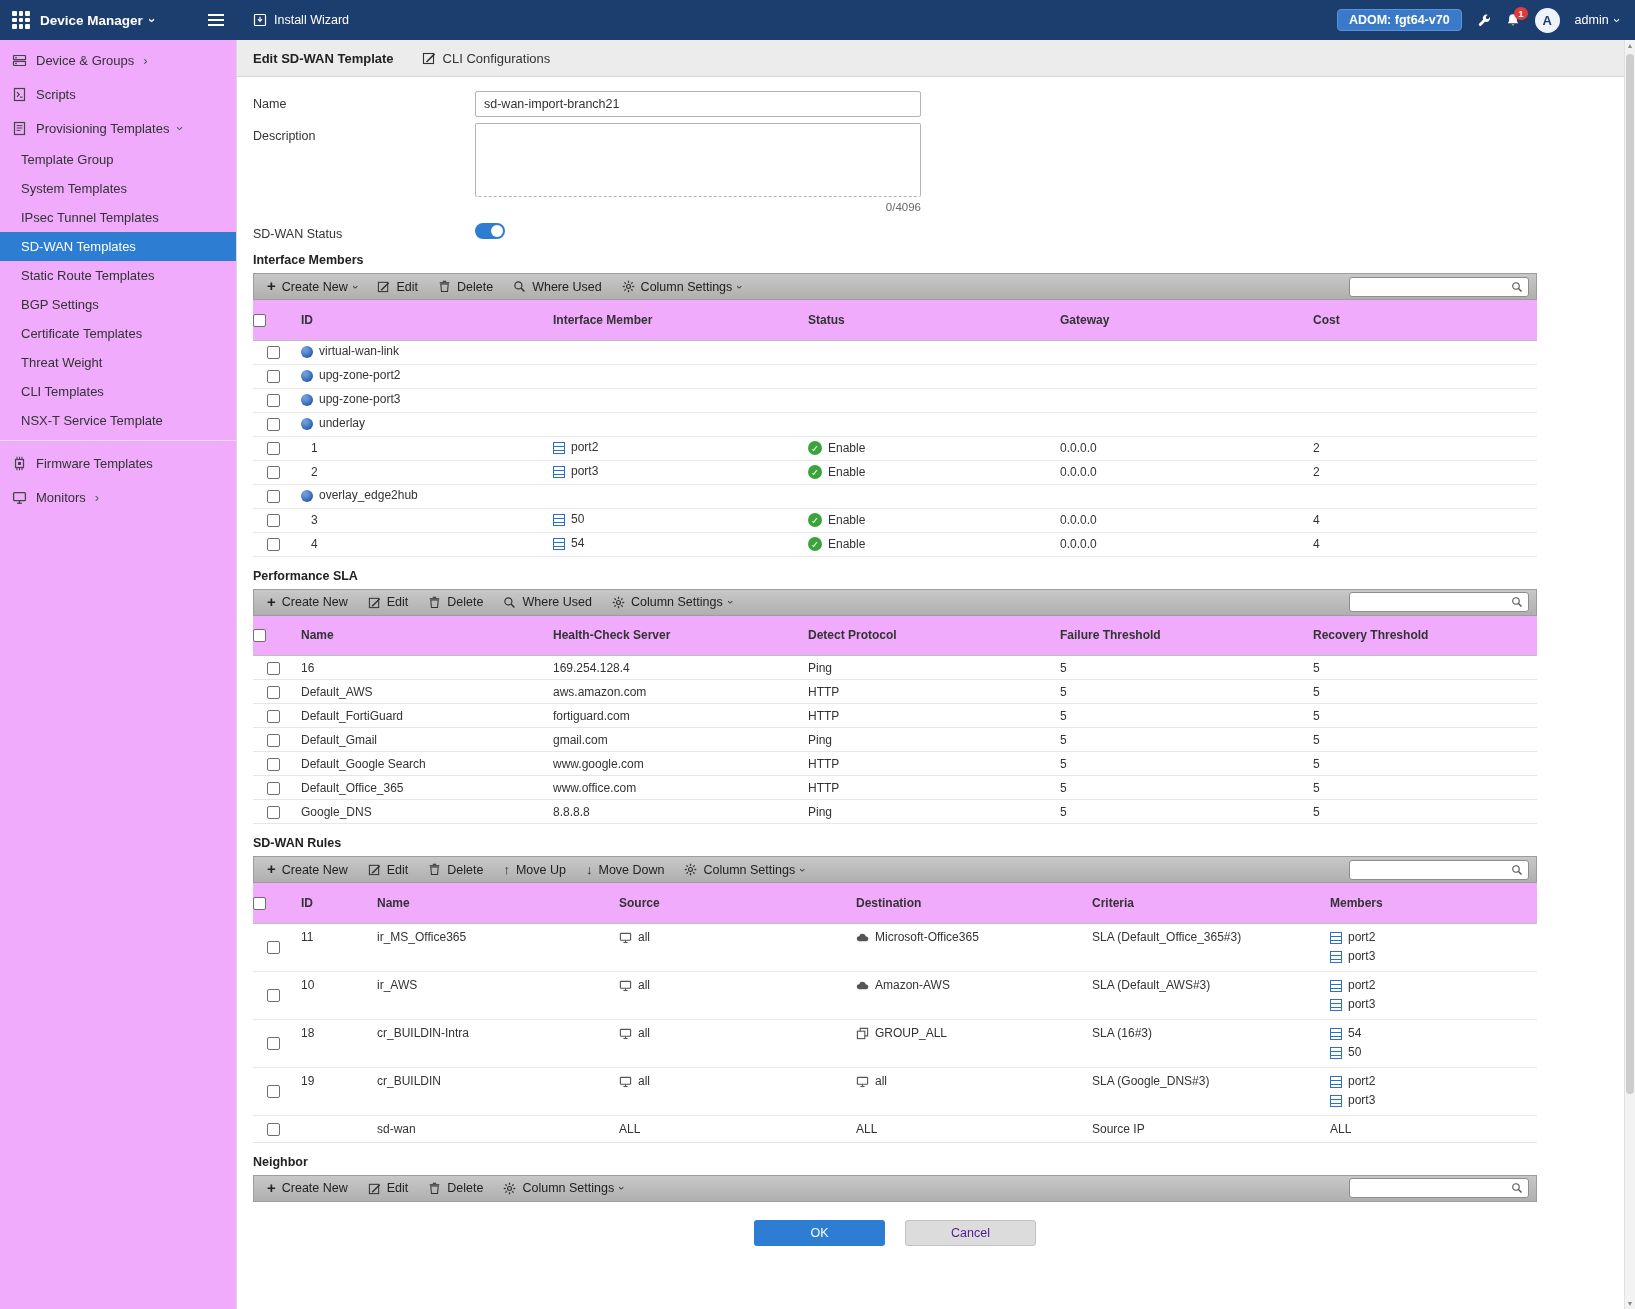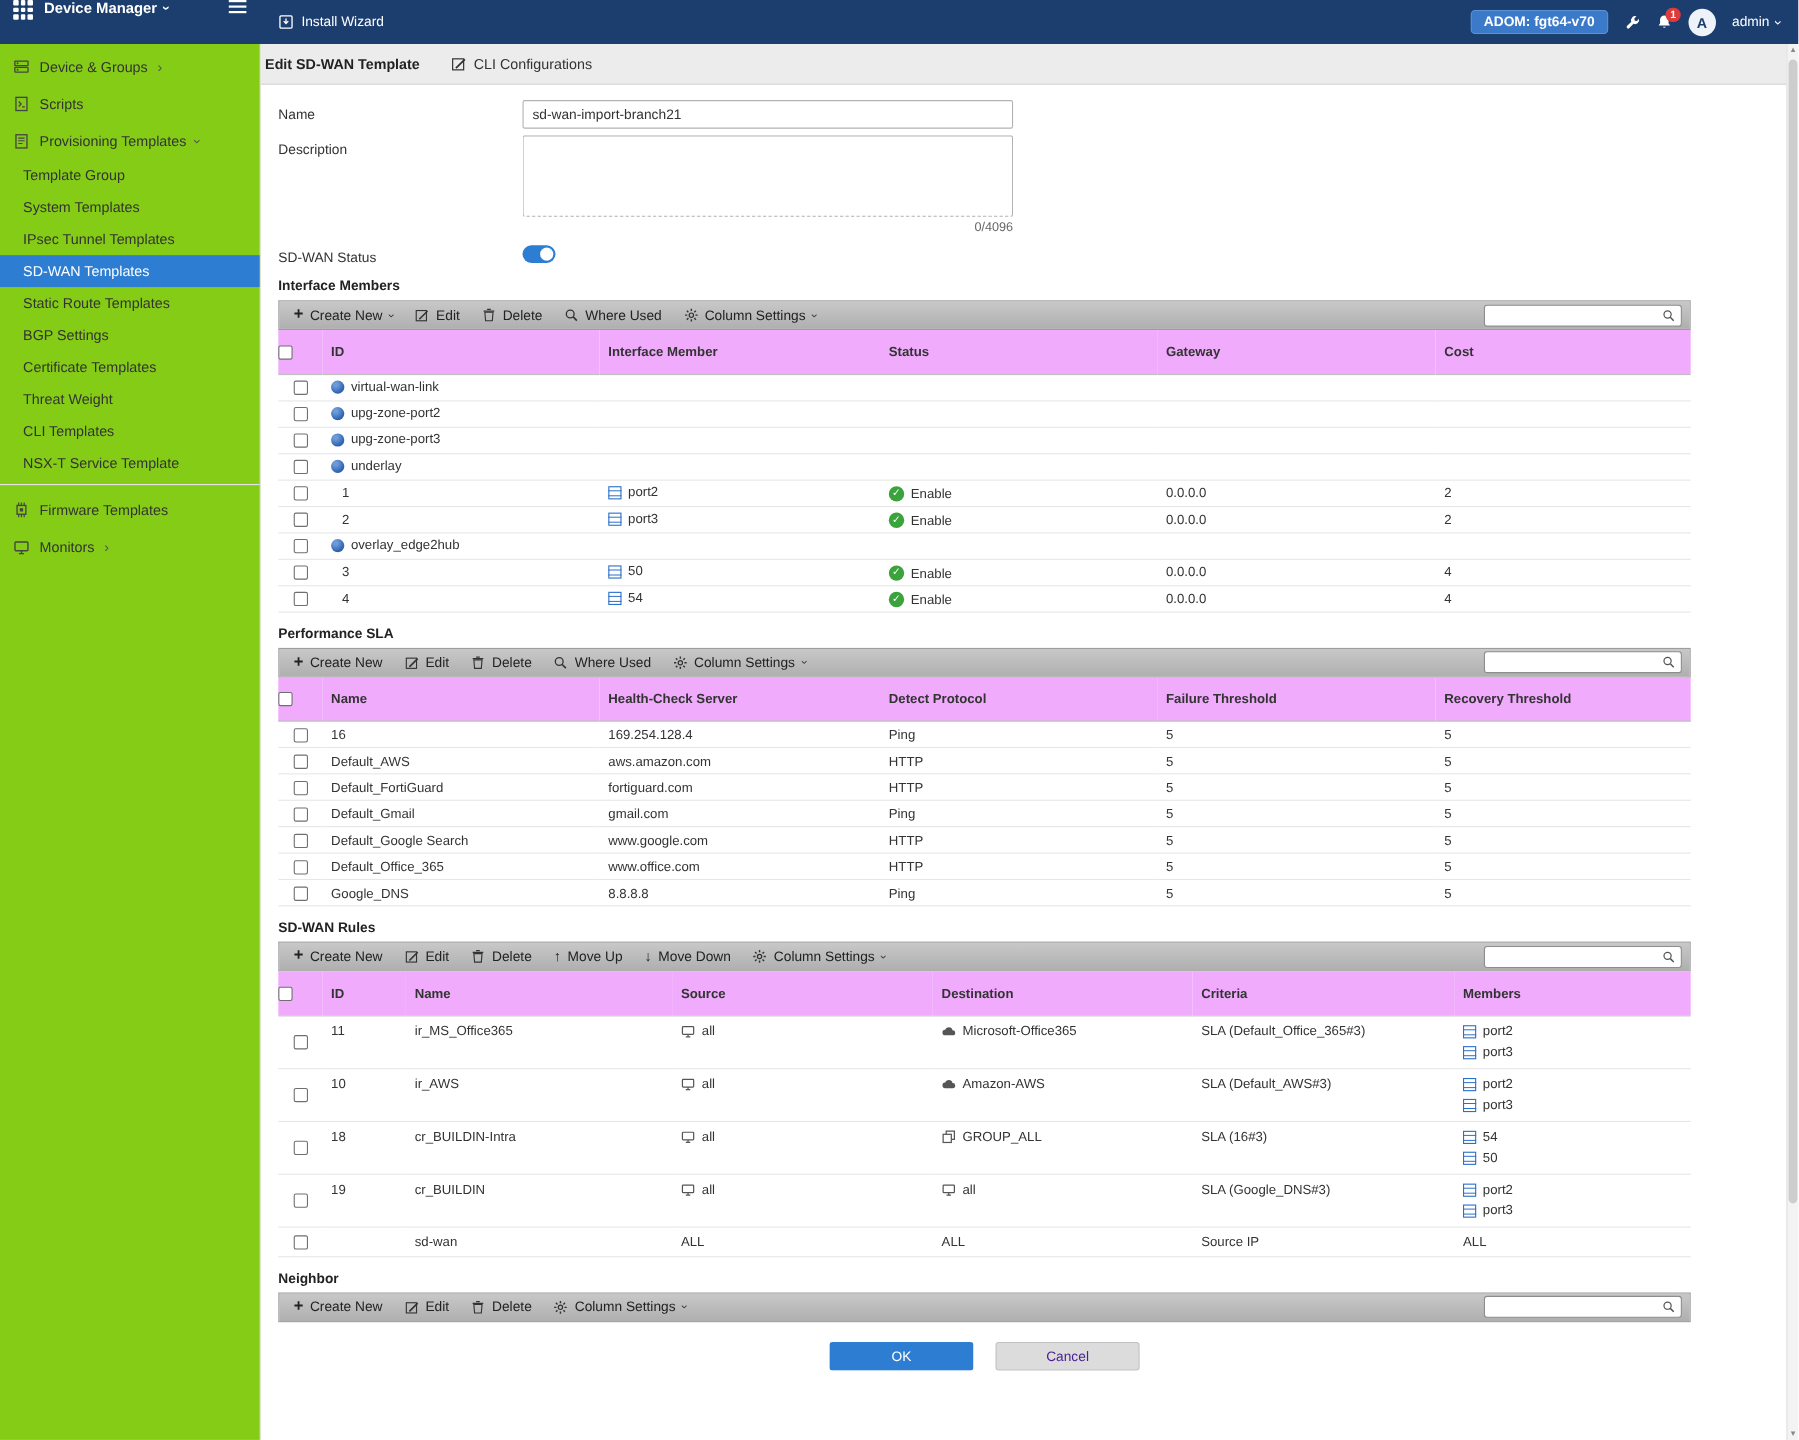--- a/index.html
+++ b/index.html
@@ -1,49 +1,49 @@
 <!DOCTYPE html>
 <html><head>
 <meta charset="utf-8">
 <style>
   * { margin:0; padding:0; box-sizing:border-box; }
   html,body { width:1635px; height:1309px; }
   body { font-family:"Liberation Sans","DejaVu Sans",sans-serif; font-size:12px; color:#333; background:#fff; overflow:hidden; position:relative; }
 
   
   .topbar { height:40px; background:#1c3e6e; color:#fff; display:flex; align-items:center; }
-  .tb-left { width:237px; flex:none; display:flex; align-items:flex-start; height:100%; }
+  .tb-left { width:237px; flex:none; display:flex; align-items:center; height:100%; }
   .logo-grid { width:18px; height:18px; margin:0 10px 0 12px; display:grid; grid-template-columns:repeat(3,1fr); gap:2px; cursor:pointer; }
   .logo-grid i { background:#fff; border-radius:1px; display:block; }
   .app-title { display:flex; align-items:center; gap:7px; font-weight:bold; font-size:13.5px; cursor:pointer; }
   .burger { margin-left:auto; margin-right:13px; display:flex; flex-direction:column; gap:3px; cursor:pointer; }
   .burger span { width:16px; height:2px; background:#fff; display:block; }
   .tb-install { display:flex; align-items:center; gap:7px; padding:0 16px; font-size:12.5px; height:100%; cursor:pointer; }
   .tb-right { margin-left:auto; display:flex; align-items:center; gap:15px; padding-right:16px; }
   .adom-badge { background:#3b7ac9; border:1px solid #5b93d6; border-radius:4px; padding:3px 11px; font-size:12.5px; font-weight:bold; cursor:pointer; white-space:nowrap; }
   .tb-iconbtn { position:relative; display:flex; align-items:center; cursor:pointer; }
   .noti-badge { position:absolute; top:-6px; right:-8px; background:#e03b3b; color:#fff; font-size:9.5px; font-weight:bold; border-radius:7px; padding:1px 4px; }
   .avatar { width:25px; height:25px; border-radius:50%; background:#eef3fa; color:#1c3e6e; font-weight:bold; font-size:13px; display:flex; align-items:center; justify-content:center; cursor:pointer; }
   .user-menu { display:flex; align-items:center; gap:6px; font-size:12.5px; cursor:pointer; }
   .chev { display:inline-block; font-size:13px; line-height:1; }
   .rot90 { transform:rotate(90deg); }
   .topbar .ic { width:14px; height:14px; color:#fff; }
 
   
   .layout { display:flex; height:1269px; }
-  .sidebar { width:237px; flex:none; border-right:1px solid #d9d9d9; background:#84cc16; padding-top:3px; font-size:13px; color:#333; }
+  .sidebar { width:237px; flex:none; border-right:1px solid #d9d9d9; background:#f0abfc; padding-top:3px; font-size:13px; color:#333; }
   .side-item { height:34px; display:flex; align-items:center; gap:9px; padding:0 12px; cursor:pointer; }
   .side-item .ic { width:15px; height:15px; color:#444; flex:none; }
   .side-chev { font-size:13px; color:#555; }
   .side-child { height:29px; display:flex; align-items:center; padding-left:21px; cursor:pointer; }
   .side-child.selected { background:#2d7dd2; color:#fff; }
   .side-sep { height:1px; background:#e3e3e3; margin:5px 0; }
 
   .content { flex:1; position:relative; background:#fff; overflow:hidden; }
-  .content-header { height:37px; background:#ececec; border-bottom:1px solid #d6d6d6; display:flex; align-items:center; padding:0 4px; gap:28px; }
+  .content-header { height:37px; background:#ececec; border-bottom:1px solid #d6d6d6; display:flex; align-items:center; padding:0 16px; gap:28px; }
   .page-title { font-weight:bold; font-size:13px; color:#222; }
   .cli-btn { display:flex; align-items:center; gap:7px; font-size:13px; color:#333; cursor:pointer; }
   .cli-btn .ic { width:14px; height:14px; color:#333; }
 
   .content-body { padding:14px 16px 0 16px; }
 
   
   .frow { display:flex; margin-bottom:6px; }
   .flabel { width:222px; flex:none; font-size:12.5px; color:#333; padding-top:6px; }
   .txt-input { width:446px; height:26px; border:1px solid #b3b3b3; border-radius:2px; padding:0 8px; font-size:12.5px; font-family:inherit; color:#333; }

